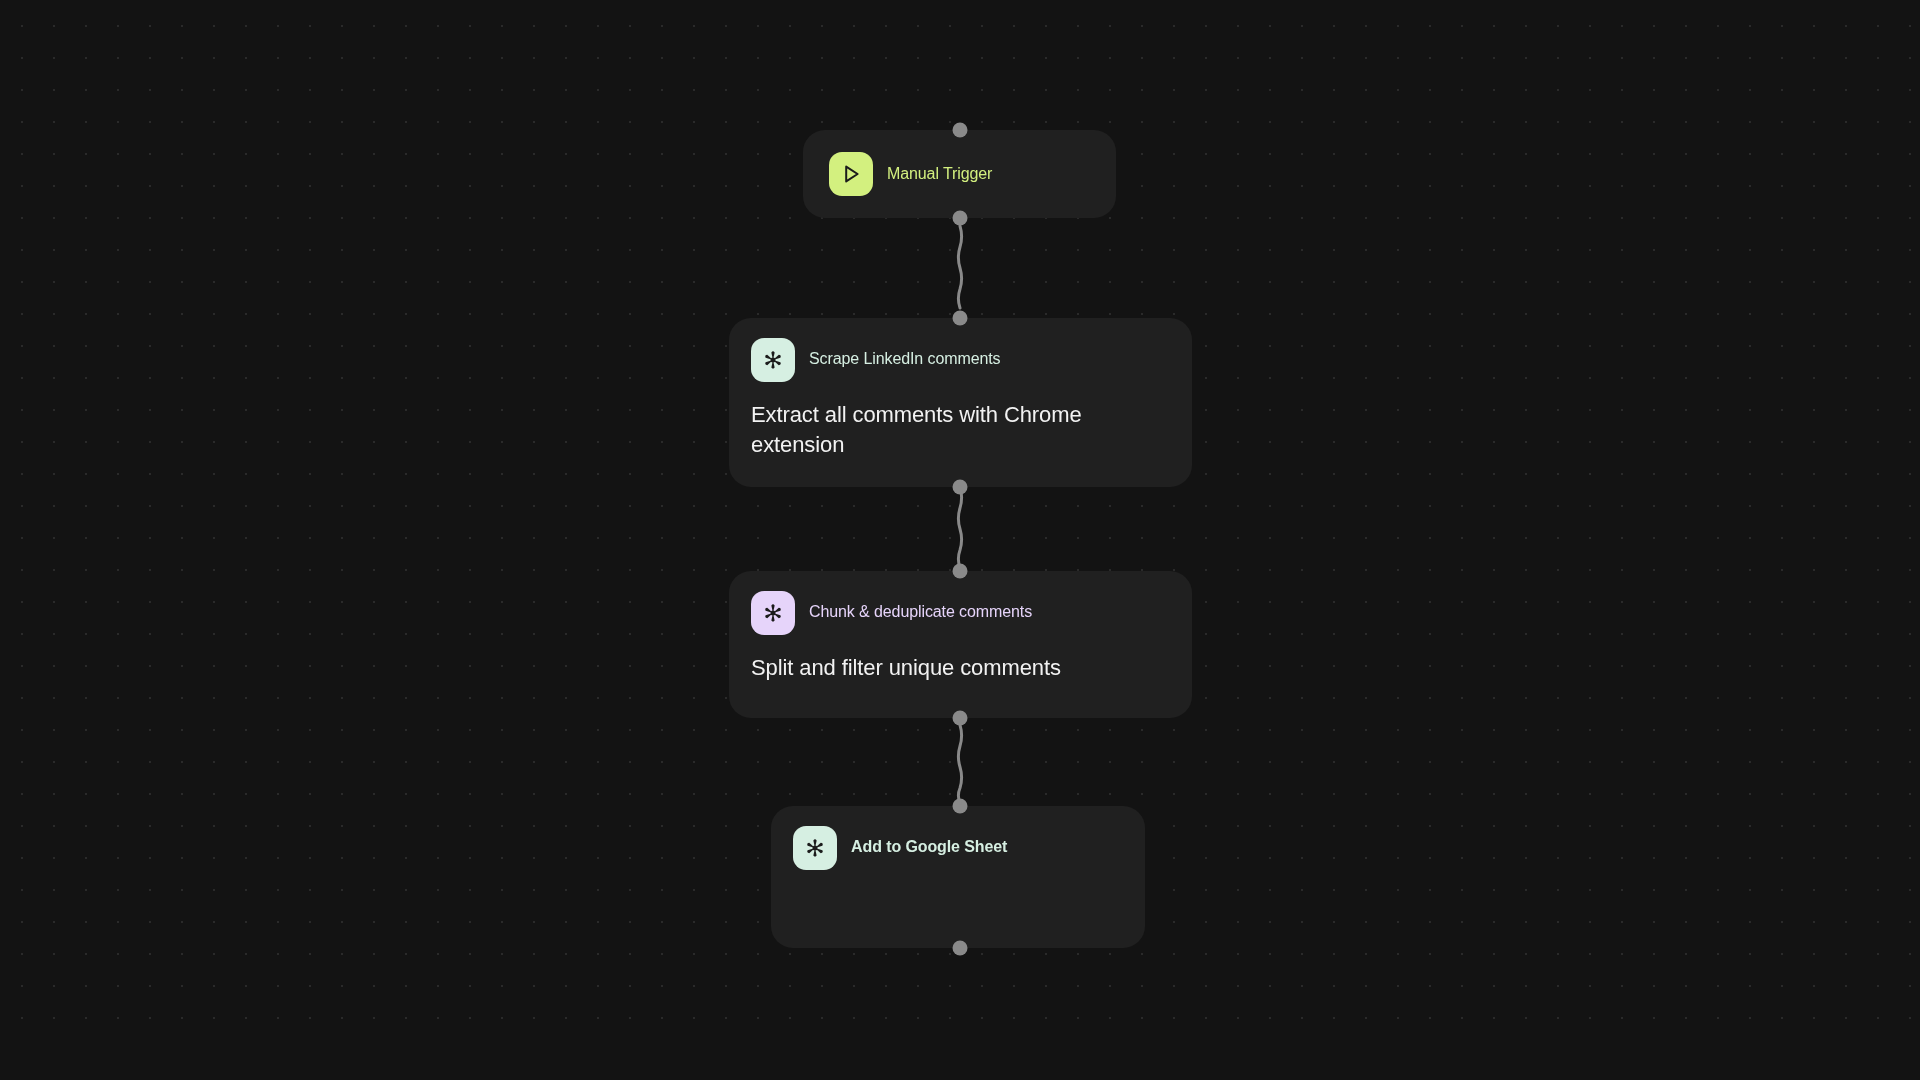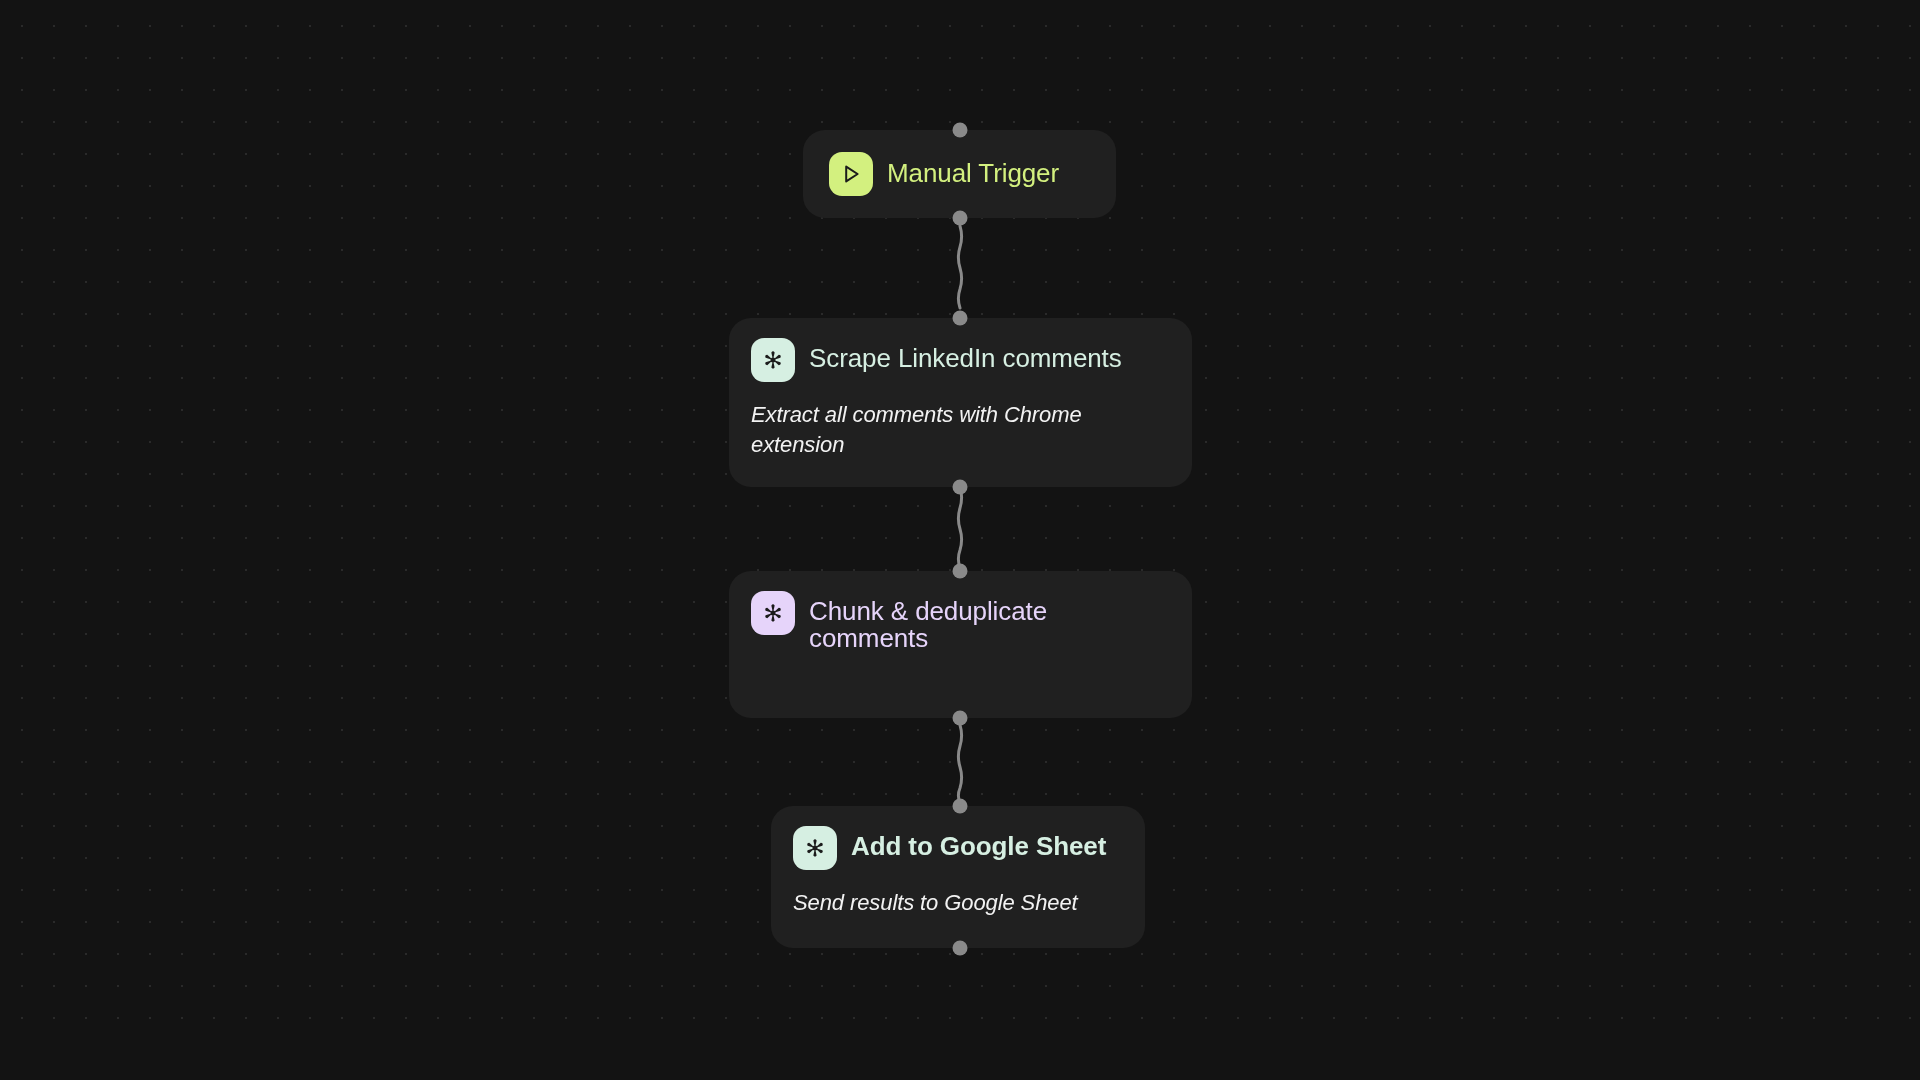--- a/index.html
+++ b/index.html
@@ -53,32 +53,31 @@
     flex: 0 0 auto;
     width: 44px;
     height: 44px;
     border-radius: 13px;
     display: flex;
     align-items: center;
     justify-content: center;
   }
   .node-icon svg { display: block; }
   .node-title {
-    font-size: 26px;
+    font-size: 16px;
     line-height: 27px;
     letter-spacing: -0.1px;
     padding-top: 7px;
   }
   .node-desc {
     margin-top: 18px;
     font-size: 22px;
     line-height: 30px;
     color: #f2f2f2;
     letter-spacing: -0.1px;
-    font-style: italic;
   }
 
   
   .node.compact { padding: 22px 26px; }
   .node.compact .node-title { padding-top: 8px; }
 
   
   .port {
     position: absolute;
     width: 15px;
@@ -150,41 +149,41 @@
               <path d="M13 13 L11.35 5.4 Q13 3.1 14.65 5.4 Z" transform="rotate(120 13 13)"></path>
               <path d="M13 13 L11.35 5.4 Q13 3.1 14.65 5.4 Z" transform="rotate(180 13 13)"></path>
               <path d="M13 13 L11.35 5.4 Q13 3.1 14.65 5.4 Z" transform="rotate(240 13 13)"></path>
               <path d="M13 13 L11.35 5.4 Q13 3.1 14.65 5.4 Z" transform="rotate(300 13 13)"></path>
               <circle cx="13" cy="13" r="2.5"></circle>
             </g>
           </svg>
         </span>
         <div class="node-title" style="color: rgb(230, 212, 250);">Chunk &amp; deduplicate comments</div>
       </div>
+      <div class="node-desc" style="color: rgb(242, 242, 242);">Split and filter unique comments</div>
       <span class="port" style="top: 0px; left: 231px; background: rgb(138, 138, 138);"></span>
       <span class="port" style="top: 147px; left: 231px; background: rgb(138, 138, 138);"></span>
     </div>
     <div class="node" style="left: 771px; top: 806px; width: 374px; height: 142px; background: rgb(32, 32, 32);">
       <div class="node-head">
         <span class="node-icon" style="background: rgb(214, 239, 226);">
           <svg width="26" height="26" viewBox="0 0 26 26">
             <g fill="#1b1b1b">
               <path d="M13 13 L11.35 5.4 Q13 3.1 14.65 5.4 Z" transform="rotate(0 13 13)"></path>
               <path d="M13 13 L11.35 5.4 Q13 3.1 14.65 5.4 Z" transform="rotate(60 13 13)"></path>
               <path d="M13 13 L11.35 5.4 Q13 3.1 14.65 5.4 Z" transform="rotate(120 13 13)"></path>
               <path d="M13 13 L11.35 5.4 Q13 3.1 14.65 5.4 Z" transform="rotate(180 13 13)"></path>
               <path d="M13 13 L11.35 5.4 Q13 3.1 14.65 5.4 Z" transform="rotate(240 13 13)"></path>
               <path d="M13 13 L11.35 5.4 Q13 3.1 14.65 5.4 Z" transform="rotate(300 13 13)"></path>
               <circle cx="13" cy="13" r="2.5"></circle>
             </g>
           </svg>
         </span>
         <div class="node-title" style="color: rgb(214, 239, 226); font-weight: bold;">Add to Google Sheet</div>
       </div>
-      <div class="node-desc" style="color: rgb(242, 242, 242);">Send results to Google Sheet</div>
       <span class="port" style="top: 0px; left: 189px; background: rgb(138, 138, 138);"></span>
       <span class="port" style="top: 142px; left: 189px; background: rgb(138, 138, 138);"></span>
     </div>
     <svg width="16" height="82" viewBox="-8 0 16 82" class="connector" style="left: 960px; top: 226px;">
       <path d="M 0 0 q 3.2 10.5 0 21 q -3.2 10.5 0 21 q 3.2 10.5 0 21 q -3.2 9.5 0 19" stroke="#8a8a8a"></path>
     </svg>
     <svg width="16" height="81" viewBox="-8 0 16 81" class="connector" style="left: 960px; top: 487px;">
       <path d="M 0 0 q 3.2 10.5 0 21 q -3.2 10.5 0 21 q 3.2 10.5 0 21 q -3.2 9 0 18" stroke="#8a8a8a"></path>
     </svg>
     <svg width="16" height="78" viewBox="-8 0 16 78" class="connector" style="left: 960px; top: 725px;">

